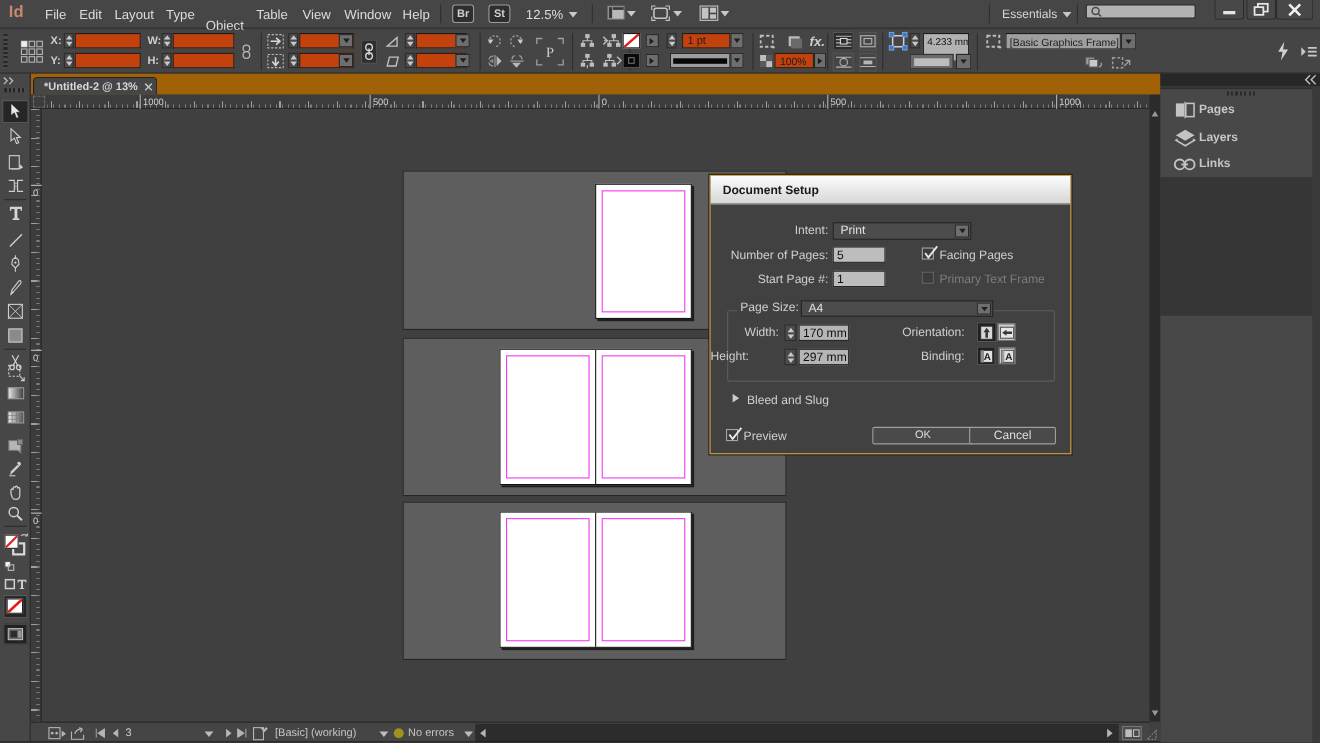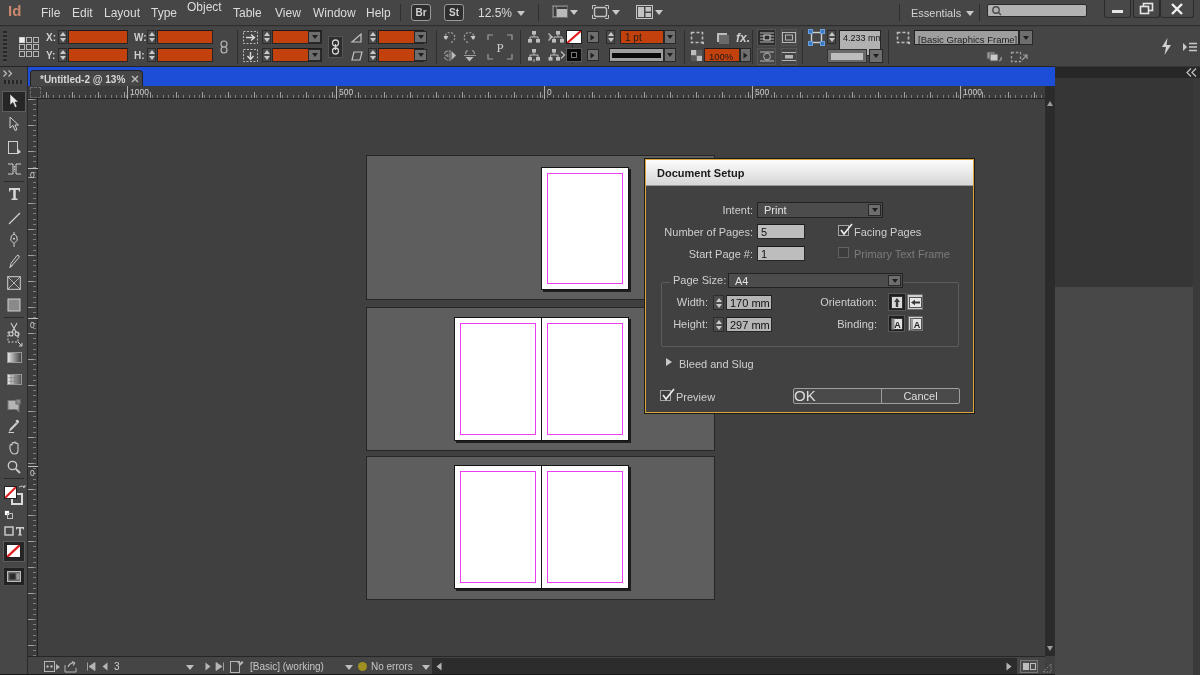--- a/index.html
+++ b/index.html
@@ -19,21 +19,21 @@
 </style>
 </head>
 <body>
 
 <div class="ab" style="left:0;top:0;width:1200px;height:26px;background:#464646;border-bottom:1px solid #2e2e2e">
   <div class="ab" style="left:8px;top:2px;font-size:15px;font-weight:bold;color:#c9876e">Id</div>
   <div class="ab" style="left:41px;top:6px;font-size:12px;color:#dcdcdc;letter-spacing:0">File</div>
   <div class="ab" style="left:72px;top:6px;font-size:12px;color:#dcdcdc">Edit</div>
   <div class="ab" style="left:104px;top:6px;font-size:12px;color:#dcdcdc">Layout</div>
   <div class="ab" style="left:151px;top:6px;font-size:12px;color:#dcdcdc">Type</div>
-  <div class="ab" style="left:187px;top:0;font-size:12px;color:#dcdcdc">Object</div>
+  <div class="ab" style="left:187px;top:16px;font-size:12px;color:#dcdcdc">Object</div>
   <div class="ab" style="left:233px;top:6px;font-size:12px;color:#dcdcdc">Table</div>
   <div class="ab" style="left:275px;top:6px;font-size:12px;color:#dcdcdc">View</div>
   <div class="ab" style="left:313px;top:6px;font-size:12px;color:#dcdcdc">Window</div>
   <div class="ab" style="left:366px;top:6px;font-size:12px;color:#dcdcdc">Help</div>
   <div class="vsep" style="left:400px;top:4px;height:17px"></div>
   <div class="ab" style="left:411px;top:4px;width:20px;height:17px;border:1px solid #9a9a9a;border-radius:3px;background:#2e2e2e;font-size:10px;font-weight:bold;color:#cfcfcf;text-align:center;line-height:15px">Br</div>
   <div class="ab" style="left:444px;top:4px;width:20px;height:17px;border:1px solid #9a9a9a;border-radius:3px;background:#2e2e2e;font-size:10px;font-weight:bold;color:#cfcfcf;text-align:center;line-height:15px">St</div>
   <div class="ab" style="left:478px;top:6px;font-size:12px;color:#dcdcdc">12.5%</div>
   <div class="ab" style="left:517px;top:11px;width:0;height:0;border:4px solid transparent;border-top:5px solid #c9c9c9"></div>
   <div class="vsep" style="left:538px;top:4px;height:17px"></div>
@@ -359,21 +359,21 @@
 
   <svg width="11" height="17" style="left:1161px;top:11px">
       <path d="M6.5 0 L1 9 H5 L3.5 17 L10 7 H5.5 Z" fill="#d2d2d2"></path>
     </svg>
   <svg width="14" height="10" style="left:1183px;top:15px">
       <path d="M0 1 L4 5 L0 9 Z" fill="#c9c9c9"></path>
       <path d="M6 1.5 H14 M6 5 H14 M6 8.5 H14" stroke="#c9c9c9" stroke-width="1.6"></path>
     </svg>
 </div>
 
-<div class="ab" style="left:28px;top:67px;width:1027px;height:19px;background:#1d4ed8">
+<div class="ab" style="left:28px;top:67px;width:1027px;height:19px;background:#a16207">
   <div class="ab" style="left:2px;top:3px;width:113px;height:16px;background:#464646;border:1px solid #222;border-bottom:none;border-radius:4px 4px 0 0"></div>
   <div class="ab" style="left:12px;top:6.5px;font-size:10px;font-weight:bold;color:#d8d8d8">*Untitled-2 @ 13%</div>
   <svg width="8" height="8" style="left:103px;top:8px">
       <path d="M1 1 L7 7 M7 1 L1 7" stroke="#bdbdbd" stroke-width="1.4"></path>
     </svg>
 </div>
 
 <div class="ab" id="hruler" style="left:28px;top:86px;width:1017px;height:13px;background:#3c3c3c;border-bottom:1px solid #232323">
   <div class="ab" style="left:14px;top:0;right:0;bottom:0;background-image:repeating-linear-gradient(90deg,#9f9f9f 0 1px,transparent 1px 26px),repeating-linear-gradient(90deg,#7d7d7d 0 1px,transparent 1px 5.2px);background-size:100% 6px,100% 3px;background-position:left 3.5px bottom,left 1px bottom;background-repeat:no-repeat"></div>
   <div class="ab" style="left:99px;top:0;width:1px;height:13px;background:#b0b0b0"></div>
@@ -623,20 +623,40 @@
 </div>
 <div class="ab" style="left:0;top:674px;width:1200px;height:1px;background:#1a1a1a"></div>
 
 <div class="ab" id="rpanel" style="left:1055px;top:66px;width:145px;height:609px;background:#363636">
   <div class="ab" style="left:0;top:1px;width:145px;height:11px;background:#272727">
     <svg width="12" height="9" style="left:131px;top:1px">
         <path d="M5 0.5 L1 4.5 L5 8.5 M10 0.5 L6 4.5 L10 8.5" fill="none" stroke="#bdbdbd" stroke-width="1.3"></path>
       </svg>
   </div>
 
+  <div class="ab" style="left:0;top:14px;width:145px;height:81px;background:#484848;border-top:1px solid #2e2e2e">
+    <div class="ab" style="left:60px;top:2px;width:26px;height:4px;background:repeating-linear-gradient(90deg,#2b2b2b 0 2px,transparent 2px 4px)"></div>
+    <svg width="19" height="16" style="left:13px;top:11px">
+        <rect x="1" y="2" width="7.5" height="12" fill="#c3c3c3"></rect>
+        <rect x="10" y="2" width="7.5" height="12" fill="none" stroke="#c3c3c3" stroke-width="1.4"></rect>
+        <path d="M9.2 0.5 V15.5" stroke="#c3c3c3"></path>
+      </svg>
+    <div class="ab" style="left:35px;top:13px;font-size:11px;font-weight:bold;color:#c6c6c6">Pages</div>
+    <svg width="19" height="17" style="left:13px;top:36px">
+        <path d="M9.5 1 L18 6 L9.5 11 L1 6 Z" fill="#c3c3c3"></path>
+        <path d="M2.5 9.5 L1 10.5 L9.5 15.5 L18 10.5 L16.5 9.5" fill="none" stroke="#c3c3c3" stroke-width="1.4"></path>
+      </svg>
+    <div class="ab" style="left:35px;top:38px;font-size:11px;font-weight:bold;color:#c6c6c6">Layers</div>
+    <svg width="20" height="13" style="left:12px;top:62px">
+        <circle cx="5.5" cy="6.5" r="4.5" fill="none" stroke="#c3c3c3" stroke-width="1.7"></circle>
+        <circle cx="14.5" cy="6.5" r="4.5" fill="none" stroke="#c3c3c3" stroke-width="1.7"></circle>
+        <line x1="7" y1="6.5" x2="13" y2="6.5" stroke="#c3c3c3" stroke-width="1.7"></line>
+      </svg>
+    <div class="ab" style="left:35px;top:62px;font-size:11px;font-weight:bold;color:#c6c6c6">Links</div>
+  </div>
 
 
 
   <div class="ab" style="left:0;top:221px;width:145px;height:388px;background:#484848"></div>
   <div class="ab" style="left:138px;top:13px;width:7px;height:596px;background:#3a3a3a"></div>
 </div>
 
 <div class="ab" id="dlg" style="left:645px;top:159px;width:329px;height:254px;background:#414141;border:1px solid #d8a43c;box-shadow:0 0 0 1px #1c1c1c">
   <div class="ab" style="left:0;top:0;width:100%;height:26px;background:linear-gradient(#fcfcfc,#d6d6d6);border-bottom:1px solid #9a9a9a"></div>
   <div class="ab" style="left:11px;top:7px;font-size:11px;font-weight:bold;color:#1a1a1a">Document Setup</div>
@@ -687,21 +707,21 @@
         <rect x="0.5" y="0.5" width="11" height="12" fill="#d8d8d8" stroke="#333"></rect>
         <path d="M6 2 L9 6 H7.2 V11 H4.8 V6 H3 Z" fill="#3a3a3a"></path>
       </svg>
   </div>
   <div class="ab" style="left:261px;top:134px;width:16px;height:16px;background:#cfcfcf;border:1px solid #6f6f6f">
     <svg width="13" height="11" style="left:1px;top:2px">
         <rect x="0.5" y="0.5" width="12" height="10" fill="#e6e6e6" stroke="#555"></rect>
         <path d="M2 5.5 L6 2.8 V4.4 H11 V6.6 H6 V8.2 Z" fill="#3a3a3a"></path>
       </svg>
   </div>
-  <div class="lbl" style="left:0;width:62px;text-align:right;top:158px">Height:</div>
+  <div class="lbl" style="left:0;width:62px;top:158px">Height:</div>
   <div class="spin" style="left:67px;top:157px;width:11px;height:15px">
       <i class="u"></i>
       <i class="d"></i>
     </div>
   <div class="fld" style="left:80px;top:157px;width:46px;height:15px;background:#b5b5b5">
       <span style="position:absolute;left:3px;top:1px;font-size:11px;color:#111">297 mm</span>
     </div>
   <div class="lbl" style="left:140px;width:91px;text-align:right;top:158px">Binding:</div>
   <div class="ab" style="left:242px;top:155px;width:17px;height:17px;background:#1f1f1f;border:1px solid #585858">
     <svg width="12" height="12" style="left:2px;top:2px">
@@ -720,15 +740,15 @@
 
   <div class="ab" style="left:20px;top:198px;width:0;height:0;border:4px solid transparent;border-left:6px solid #c9c9c9"></div>
   <div class="lbl" style="left:33px;top:198px">Bleed and Slug</div>
 
   <div class="ab" style="left:14px;top:230px;width:11px;height:11px;border:1px solid #a5a5a5;background:#3c3c3c">
     <svg width="14" height="13" style="left:1px;top:-3px">
         <path d="M1 7 L4 11 L12 1" fill="none" stroke="#e8e8e8" stroke-width="1.7"></path>
       </svg>
   </div>
   <div class="lbl" style="left:30px;top:231px">Preview</div>
-  <div class="ab" style="left:147px;top:228px;width:92px;height:16px;background:#4a4a4a;border:1px solid #9e9e9e;border-radius:2px;text-align:left;font-size:15px;color:#dedede;line-height:14px">OK</div>
+  <div class="ab" style="left:147px;top:228px;width:92px;height:16px;background:#4a4a4a;border:1px solid #9e9e9e;border-radius:2px;text-align:center;font-size:10px;color:#dedede;line-height:14px">OK</div>
   <div class="ab" style="left:235px;top:228px;width:79px;height:16px;background:#4a4a4a;border:1px solid #9e9e9e;border-radius:2px;text-align:center;font-size:11px;color:#dedede;line-height:14px">Cancel</div>
 </div>
 
 </body></html>

